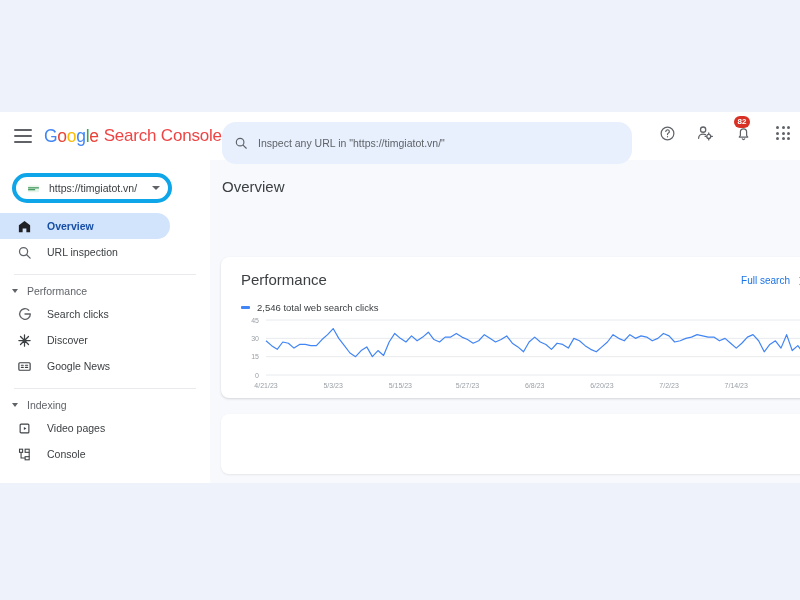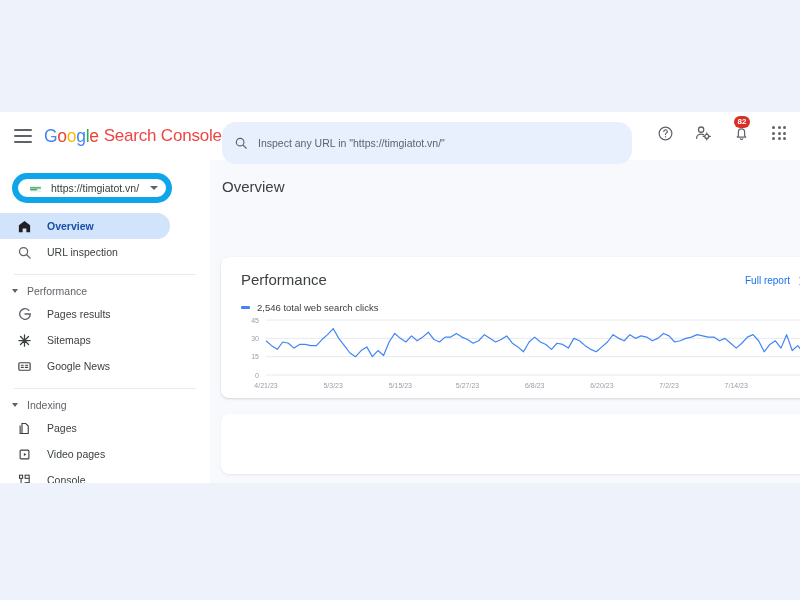--- a/index.html
+++ b/index.html
@@ -57,21 +57,21 @@
     font-size: 10.5px; color: #3c4043; width: 100%;
   }
   .search-input::placeholder { color: #5f6368; opacity: 1; }
 
   .top-actions {
     position: absolute; right: 10px; top: 122px;
     display: flex; align-items: center; gap: 16px;
   }
   .icon-btn {
     width: 22px; height: 22px; position: relative;
-    display: flex; align-items: center; justify-content: center;
+    display: flex; align-items: center; justify-content: flex-end;
     cursor: pointer;
   }
   .badge {
     position: absolute; top: -6px; left: 4px;
     min-width: 16px; height: 12px; padding: 0 3px;
     background: #d93025; color: #fff;
     font-size: 8px; line-height: 12px; text-align: center;
     border-radius: 6px; font-weight: bold;
   }
   .grid-dots { display: grid; grid-template-columns: repeat(3,3px); gap: 2.4px; }
@@ -80,21 +80,21 @@
   
   .sidebar {
     position: absolute; left: 0; top: 48px;
     width: 210px; height: 323px;
     background: #fff;
     padding-top: 8px;
   }
   .property-selector {
     margin: 5px 10px 10px 12px;
     height: 30px; width: 160px;
-    border: 6px solid #0ea5e9; border-radius: 16px;
+    border: 4px solid #0ea5e9; border-radius: 16px;
     display: flex; align-items: center; padding: 0 8px 0 10px;
     cursor: pointer; background: #fff;
   }
   .prop-icon { width: 15px; height: 15px; margin-right: 8px; flex:0 0 auto; }
   .prop-label {
     font-size: 10.5px; color: #3c4043; white-space: nowrap;
     overflow: hidden; text-overflow: ellipsis; flex: 1 1 auto;
   }
   .caret { width: 0; height: 0; border-left: 4px solid transparent;
            border-right: 4px solid transparent; border-top: 4px solid #5f6368;
@@ -228,58 +228,49 @@
         <span class="sec-caret"></span>
         <span class="sec-label">Performance</span>
       </div>
 
       <div class="nav-item">
         <span class="nav-ico">
           <svg viewBox="0 0 24 24" width="16" height="16" fill="none" stroke="#5f6368" stroke-width="2">
             <path d="M20 12h-8M20 12a8 8 0 1 1-2.4-5.7" stroke-linecap="round"></path>
           </svg>
         </span>
-        <span class="nav-label">Pages results</span>
+        <span class="nav-label">Search clicks</span>
       </div>
 
       <div class="nav-item">
         <span class="nav-ico">
           <svg viewBox="0 0 24 24" width="15" height="15" stroke="#3c4043" stroke-width="2" stroke-linecap="round">
             <path d="M12 3v18M3 12h18M5.6 5.6l12.8 12.8M18.4 5.6 5.6 18.4"></path>
           </svg>
         </span>
-        <span class="nav-label">Sitemaps</span>
+        <span class="nav-label">Discover</span>
       </div>
 
       <div class="nav-item">
         <span class="nav-ico">
           <svg viewBox="0 0 24 24" width="15" height="15" fill="none" stroke="#3c4043" stroke-width="1.9">
             <rect x="3" y="6" width="18" height="12" rx="1.5"></rect>
             <path d="M7 10h3M7 13.5h3M13.5 10h3.5M13.5 13.5h3.5" stroke-linecap="round"></path>
           </svg>
         </span>
         <span class="nav-label">Google News</span>
       </div>
 
       <div class="nav-sep"></div>
 
       <div class="section-head">
         <span class="sec-caret"></span>
         <span class="sec-label">Indexing</span>
       </div>
 
-      <div class="nav-item">
-        <span class="nav-ico">
-          <svg viewBox="0 0 24 24" width="15" height="15" fill="none" stroke="#3c4043" stroke-width="1.8">
-            <path d="M8 4h6l4 4v12H8z"></path>
-              <path d="M5 7v13h10"></path>
-          </svg>
-        </span>
-        <span class="nav-label">Pages</span>
-      </div>
 
       <div class="nav-item">
         <span class="nav-ico">
           <svg viewBox="0 0 24 24" width="15" height="15" fill="none" stroke="#3c4043" stroke-width="1.8">
             <rect x="5" y="5" width="14" height="14" rx="1.5"></rect>
             <path d="m11 9.5 4 2.5-4 2.5z" fill="#3c4043" stroke="none"></path>
           </svg>
         </span>
         <span class="nav-label">Video pages</span>
       </div>
@@ -297,21 +288,21 @@
       </div>
     </div>
 
     <div class="main">
       <div class="page-title">Overview</div>
 
       <div class="card">
         <div class="card-head">Performance</div>
 
         <div class="full-report">
-          <span>Full report</span>
+          <span>Full search</span>
           <span class="chev"></span>
         </div>
 
         <div class="legend">
           <span class="legend-swatch"></span>
           <span class="legend-text">2,546 total web search clicks</span>
         </div>
 
         <div class="chart-wrap">
           <svg class="chart" id="chart-svg" width="600" height="80" viewBox="0 0 600 80">

